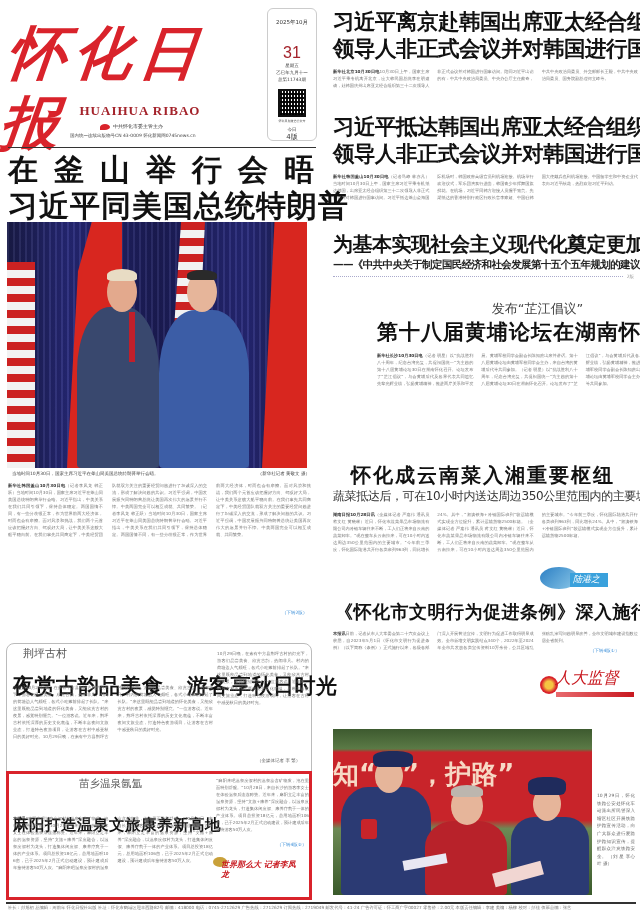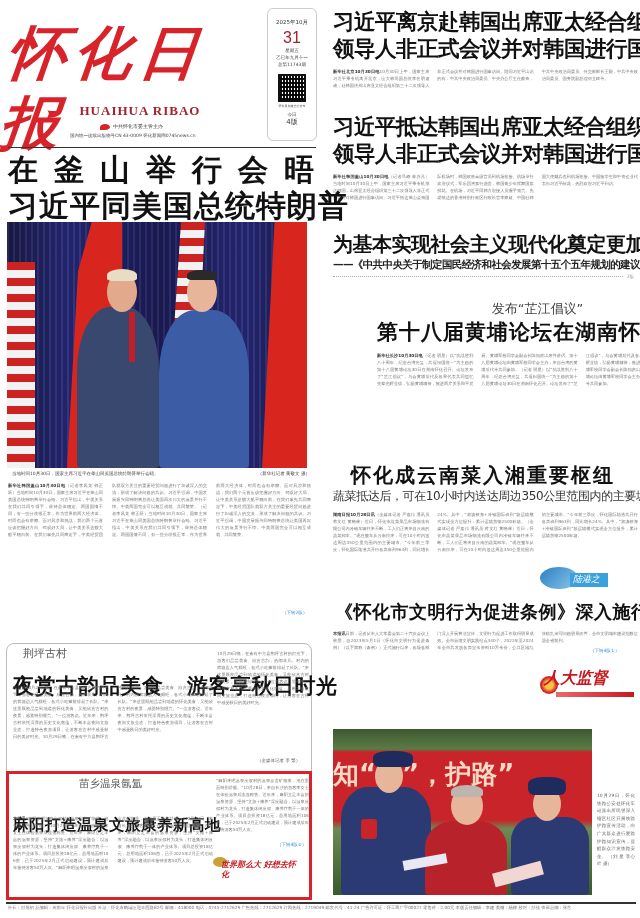--- a/index.html
+++ b/index.html
@@ -13,21 +13,21 @@
     font-family: "DejaVu Serif", serif; font-weight: bold; font-size: 58px; letter-spacing: 8px;
     line-height: 70px; font-style: italic; transform: skewX(-6deg); }
   .masthead-pinyin { left: 75px; top: 103px; width: 130px; text-align: center; color: #a4232b;
     font-family: "Liberation Serif", serif; font-weight: bold; font-size: 13px; letter-spacing: 1px; }
   .masthead-sponsor { left: 100px; top: 123px; font-size: 5px; color: #333; }
   .masthead-meta { left: 70px; top: 133px; font-size: 4.5px; color: #444; white-space: nowrap; }
   .sponsor-logo { display: inline-block; width: 10px; height: 6px; background: #d9232b; border-radius: 50% 50% 50% 0; margin-right: 3px; vertical-align: middle; }
 
   .date-box { left: 267px; top: 8px; width: 50px; height: 133px; border: 1px solid #ccc; border-radius: 6px; text-align: center; }
   .date-year { font-size: 5.5px; margin-top: 10px; color: #333; }
-  .date-day { font-size: 16px; color: #a4232b; margin-top: 3px; font-family: "Liberation Sans", sans-serif; }
+  .date-day { font-size: 16px; color: #a4232b; margin-top: 18px; font-family: "Liberation Sans", sans-serif; }
   .date-small { font-size: 4.5px; color: #444; line-height: 7px; }
   .qr { width: 28px; height: 28px; margin: 6px auto 2px; background:
     repeating-linear-gradient(0deg, #111 0 2px, #fff 2px 4px),
     repeating-linear-gradient(90deg, #111 0 2px, #fff 2px 3px); background-blend-mode: multiply; border: 2px solid #111; }
   .pages-label { font-size: 4.5px; color: #333; margin-top: 4px; }
   .pages-count { font-size: 7px; color: #333; }
 
   .rule { height: 1px; background: #333; }
 
   
@@ -169,21 +169,21 @@
 
 <div class="abs" style="left:333px;top:600px;width:305px;">
   <div class="serif-hl" style="font-size:18px;line-height:24px;letter-spacing:0.5px;margin-left:2px;">《怀化市文明行为促进条例》深入施行</div>
   <div class="body-text" style="height:80px;margin-top:6px;width:305px;columns:3;column-gap:8px;">
     <b>本报讯</b><span>日前，记者从市人大常委会第二十六次会议上获悉，自2023年5月1日《怀化市文明行为促进条例》（以下简称《条例》）正式施行以来，各级各部门深入开展普法宣传，文明行为促进工作取得明显成效。全市新增文明实践站点340个，2022年至2024年全市共发放各类宣传资料10万余份，公共区域乱张贴乱涂写问题明显改善，全市文明城市建设指数位居全省前列。</span>
   </div>
 </div>
 <div class="abs more-link" style="left:590px;top:648px;">（下转4版①）</div>
 <div class="abs badge-rdjd">
   <div style="position:absolute;left:0;top:8px;width:18px;height:18px;border-radius:50%;background:radial-gradient(circle,#f5c542 30%,#d9232b 60%);"></div>
-  <div style="position:absolute;left:4px;top:0;font-size:16px;color:#c8181f;font-weight:bold;font-style:italic;font-family:'DejaVu Serif',serif;">人大监督</div>
+  <div style="position:absolute;left:15px;top:0;font-size:16px;color:#c8181f;font-weight:normal;font-style:italic;font-family:'DejaVu Serif',serif;">人大监督</div>
   <div style="position:absolute;left:16px;top:24px;width:78px;height:5px;background:linear-gradient(90deg,#e86a6e,#c8181f);"></div>
 </div>
 
 <div class="abs box-gray" style="left:6px;top:643px;width:306px;height:209px;">
   <div class="section-tag" style="position:absolute;left:16px;top:2px;">荆坪古村</div>
   <div class="serif-hl" style="position:absolute;left:6px;top:28px;font-size:21px;letter-spacing:0.5px;word-spacing:4px;white-space:pre;">夜赏古韵品美食  游客享秋日时光</div>
   <div class="body-text" style="position:absolute;left:6px;top:40px;width:200px;height:112px;columns:2;column-gap:9px;">
     <b>本报讯</b><span>10月29日晚，在素有中方县荆坪古村的灯光下，游客们品尝美食、欣赏古韵，热闹非凡。村内的荷塘边人气颇旺，各式小吃摊前排起了长队。“来这里既能品尝到地道的怀化美食，又能欣赏古村的夜景，感觉特别惬意。”一位游客说。近年来，荆坪古村依托深厚的历史文化底蕴，不断丰富夜间文旅业态，打造特色夜游项目，让游客在古村中感受秋日的美好时光。</span><span>10月29日晚，在素有中方县荆坪古村的灯光下，游客们品尝美食、欣赏古韵，热闹非凡。村内的荷塘边人气颇旺，各式小吃摊前排起了长队。“来这里既能品尝到地道的怀化美食，又能欣赏古村的夜景，感觉特别惬意。”一位游客说。近年来，荆坪古村依托深厚的历史文化底蕴，不断丰富夜间文旅业态，打造特色夜游项目，让游客在古村中感受秋日的美好时光。</span>
   </div>
   <div class="body-text" style="position:absolute;left:210px;top:6px;width:92px;height:110px;"><span>10月29日晚，在素有中方县荆坪古村的灯光下，游客们品尝美食、欣赏古韵，热闹非凡。村内的荷塘边人气颇旺，各式小吃摊前排起了长队。“来这里既能品尝到地道的怀化美食，又能欣赏古村的夜景，感觉特别惬意。”一位游客说。近年来，荆坪古村依托深厚的历史文化底蕴，不断丰富夜间文旅业态，打造特色夜游项目，让游客在古村中感受秋日的美好时光。</span></div>
@@ -194,21 +194,21 @@
   <div style="position:absolute;left:70px;top:3px;font-size:10.5px;color:#555;">苗乡温泉氤氲</div>
   <div class="serif-hl" style="position:absolute;left:4px;top:17px;font-size:15.5px;letter-spacing:0.5px;margin-top:24px;">麻阳打造温泉文旅康养新高地</div>
   <div class="body-text" style="position:absolute;left:4px;top:41px;width:200px;height:84px;columns:2;column-gap:9px;">
     <b>本报讯</b><span>“麻阳来吧温泉度假村的温泉富含矿物质，泡在里面特别舒服。”10月28日，来自长沙的游客李女士在体验温泉后连连称赞。近年来，麻阳立足丰富的温泉资源，坚持“文旅+康养”深度融合，以温泉度假村为龙头，打造集休闲度假、康养疗愈于一体的产业体系。项目总投资18亿元，总用地面积106亩，已于2025年2月正式启动建设，预计建成后年接待游客50万人次。</span><span>“麻阳来吧温泉度假村的温泉富含矿物质，泡在里面特别舒服。”10月28日，来自长沙的游客李女士在体验温泉后连连称赞。近年来，麻阳立足丰富的温泉资源，坚持“文旅+康养”深度融合，以温泉度假村为龙头，打造集休闲度假、康养疗愈于一体的产业体系。项目总投资18亿元，总用地面积106亩，已于2025年2月正式启动建设，预计建成后年接待游客50万人次。</span>
   </div>
   <div class="body-text" style="position:absolute;left:207px;top:3px;width:93px;height:64px;"><span>“麻阳来吧温泉度假村的温泉富含矿物质，泡在里面特别舒服。”10月28日，来自长沙的游客李女士在体验温泉后连连称赞。近年来，麻阳立足丰富的温泉资源，坚持“文旅+康养”深度融合，以温泉度假村为龙头，打造集休闲度假、康养疗愈于一体的产业体系。项目总投资18亿元，总用地面积106亩，已于2025年2月正式启动建设，预计建成后年接待游客50万人次。</span></div>
   <div class="more-link" style="position:absolute;left:268px;top:68px;">（下转4版②）</div>
 </div>
 <div class="abs badge-world">
   <div style="position:absolute;left:0;top:0;width:14px;height:10px;border-radius:50%;background:#c9a13a;"></div>
-  <div style="position:absolute;left:8px;top:2px;width:80px;font-size:8px;line-height:10px;color:#c8181f;font-style:italic;font-weight:bold;font-family:'DejaVu Serif',serif;">世界那么大 好想去怀化</div>
+  <div style="position:absolute;left:8px;top:2px;width:80px;font-size:8px;line-height:10px;color:#c8181f;font-style:italic;font-weight:bold;font-family:'DejaVu Serif',serif;">世界那么大 记者李凤龙</div>
 </div>
 
 <div class="abs photo-police">
   <div class="banner-text">知“爱”，护路”</div>
   <div class="officer" style="left:8px;top:58px;width:90px;height:108px;"></div>
   <div class="head" style="left:42px;top:30px;width:28px;height:34px;"></div>
   <div class="cap" style="left:40px;top:22px;width:40px;height:16px;"></div>
   <div class="abs" style="left:28px;top:90px;width:16px;height:20px;background:#c8242a;border-radius:3px;"></div>
   <div class="lady" style="left:92px;top:92px;width:82px;height:74px;"></div>
   <div class="head" style="left:118px;top:58px;width:32px;height:38px;"></div>

